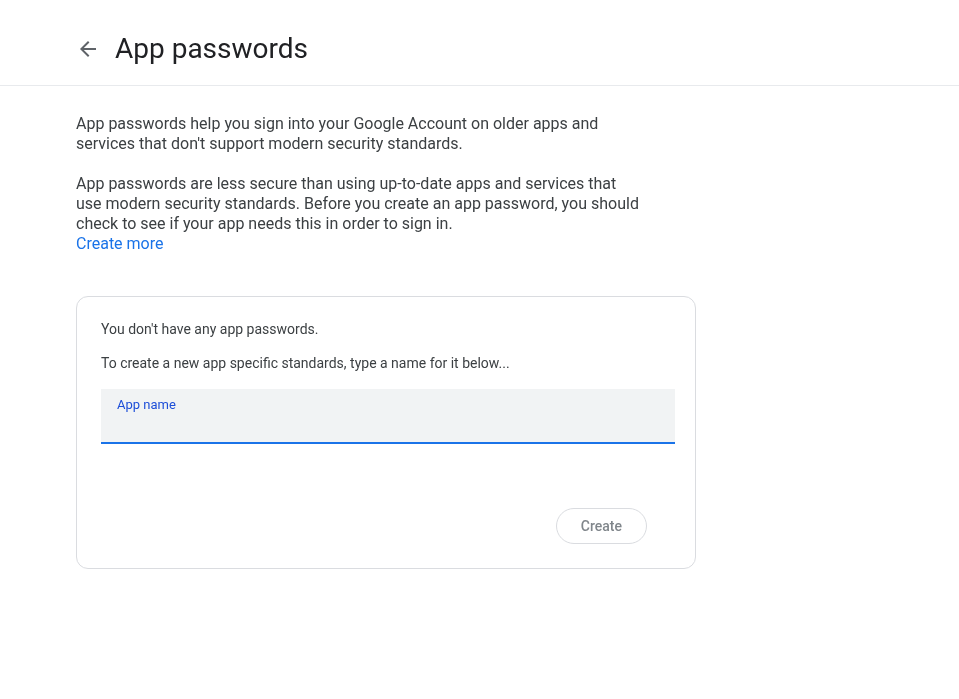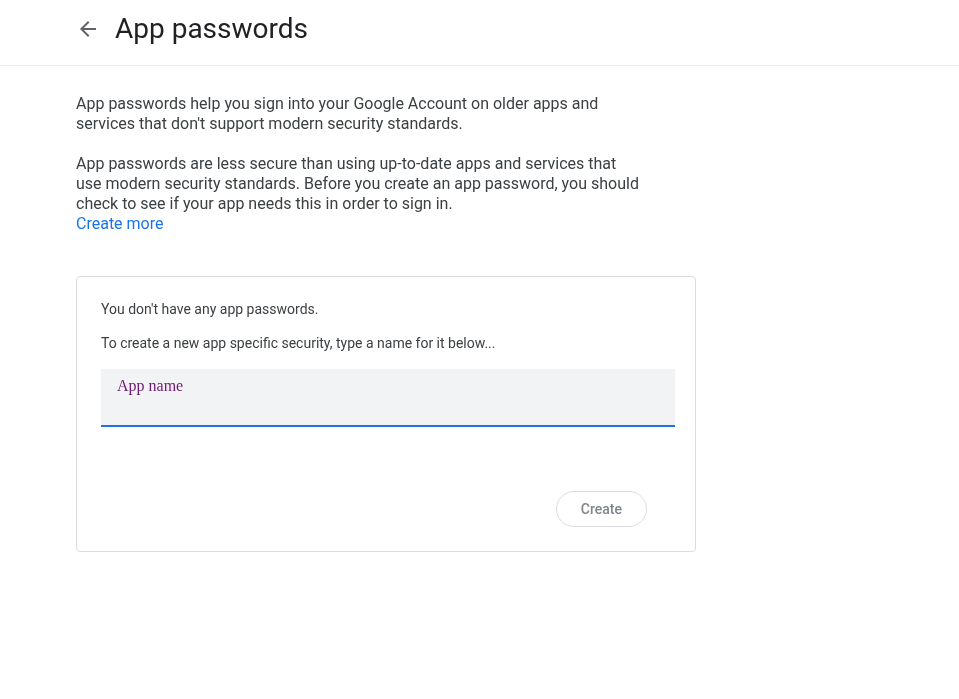--- a/index.html
+++ b/index.html
@@ -9,21 +9,21 @@
     }
     body {
       font-family: 'Google Sans', Roboto, Arial, sans-serif;
       background: #fff;
       color: #202124;
       width: 959px;
     }
     .header {
       display: flex;
       align-items: center;
-      padding: 12px 0 20px 76px;
+      padding: 32px 0 20px 76px;
       border-bottom: 1px solid #e8eaed;
     }
     .back-arrow {
       width: 24px;
       height: 24px;
       margin-right: 15px;
       display: flex;
       align-items: center;
       justify-content: center;
       cursor: pointer;
@@ -46,42 +46,41 @@
     }
     .learn-more {
       color: #1a73e8;
       text-decoration: none;
       font-size: 16px;
       cursor: pointer;
     }
     .card {
       margin-top: 42px;
       border: 1px solid #dadce0;
-      border-radius: 4px;
+      border-radius: 12px;
       padding: 24px;
       width: 620px;
     }
     .card-text {
       font-size: 14px;
       color: #3c4043;
       margin-bottom: 18px;
     }
     .input-container {
       background: #f1f3f4;
       border-bottom: 2px solid #1a73e8;
       padding: 8px 12px 8px 16px;
       position: relative;
       width: 574px;
     }
     .input-label {
-      font-size: 16px;
-      color: #701a75;
+      font-size: 13px;
+      color: #1d4ed8;
       display: block;
       margin-bottom: 2px;
-      font-family: Liberation Serif, serif;
     }
     .text-input {
       border: none;
       background: transparent;
       font-size: 16px;
       width: 100%;
       outline: none;
       color: #202124;
       height: 20px;
       caret-color: #1a73e8;
@@ -120,21 +119,21 @@
 <div class="content">
   <p class="description">App passwords help you sign into your Google Account on older apps and services that don't support modern security standards.</p>
   <p class="description">
     <span>App passwords are less secure than using up-to-date apps and services that use modern security standards. Before you create an app password, you should check to see if your app needs this in order to sign in.</span>
     <br>
     <a class="learn-more">Create more</a>
   </p>
 
   <div class="card">
     <p class="card-text">You don't have any app passwords.</p>
-    <p class="card-text">To create a new app specific security, type a name for it below...</p>
+    <p class="card-text">To create a new app specific standards, type a name for it below...</p>
 
     <div class="input-container">
       <label class="input-label">App name</label>
       <input type="text" class="text-input" autofocus="" value="" style="">
     </div>
 
     <div class="button-row">
       <button class="create-button">Create</button>
     </div>
   </div>

